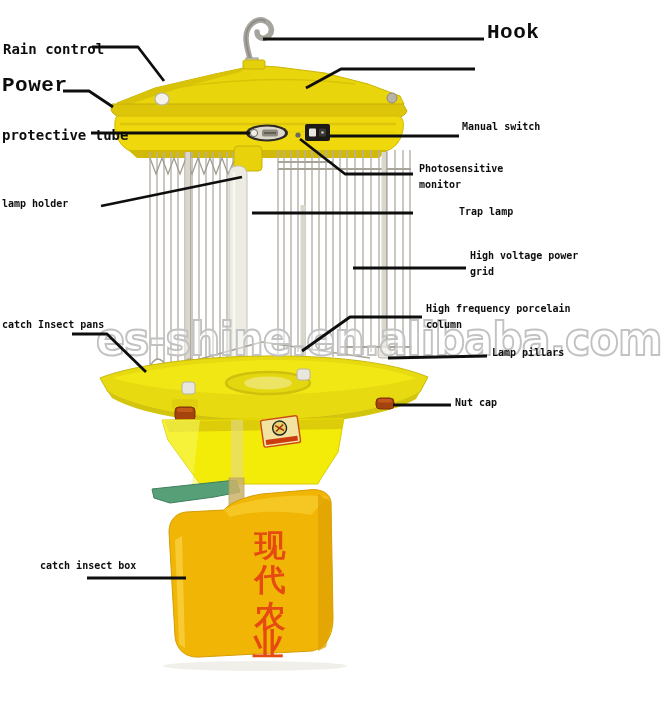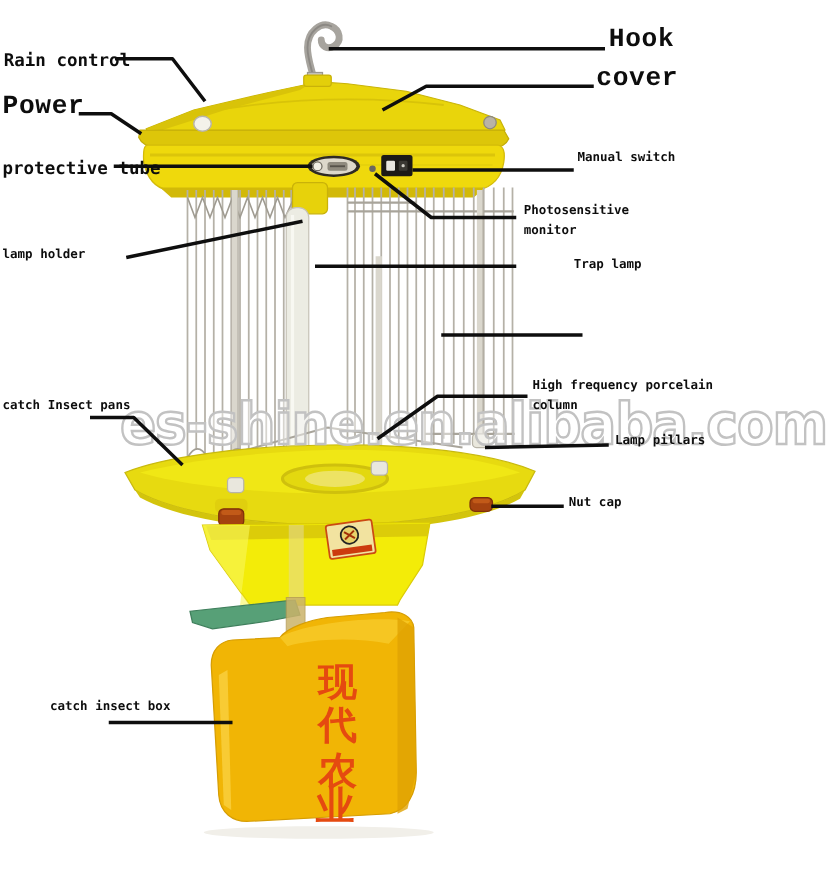--- a/index.html
+++ b/index.html
@@ -187,25 +187,26 @@
     <path d="M393,405 L451,405"></path>
     <path d="M72,334 L107,334 L146,372"></path>
     <path d="M101,206 L242,177"></path>
     <path d="M87,578 L186,578"></path>
   </svg>
 
   <div class="lbl lbl-sm" id="lbl-rain">Rain control</div>
   <div class="lbl lbl-xl" id="lbl-power">Power</div>
   <div class="lbl lbl-xs" id="lbl-protective">protective tube</div>
   <div class="lbl lbl-xl" id="lbl-hook">Hook</div>
-  <div class="lbl lbl-xl" id="lbl-cover">cover</div>
   <div class="lbl" id="lbl-manual">Manual switch</div>
   <div class="lbl" id="lbl-photo">Photosensitive
 monitor</div>
   <div class="lbl" id="lbl-trap">Trap lamp</div>
+  <div class="lbl" id="lbl-hv">High voltage power
+grid</div>
   <div class="lbl" id="lbl-porcelain">High frequency porcelain
 column</div>
   <div class="lbl" id="lbl-pillars">Lamp pillars</div>
   <div class="lbl" id="lbl-nutcap">Nut cap</div>
   <div class="lbl" id="lbl-pans">catch Insect pans</div>
   <div class="lbl" id="lbl-holder">lamp holder</div>
   <div class="lbl" id="lbl-box">catch insect box</div>
 
 </div>
 

